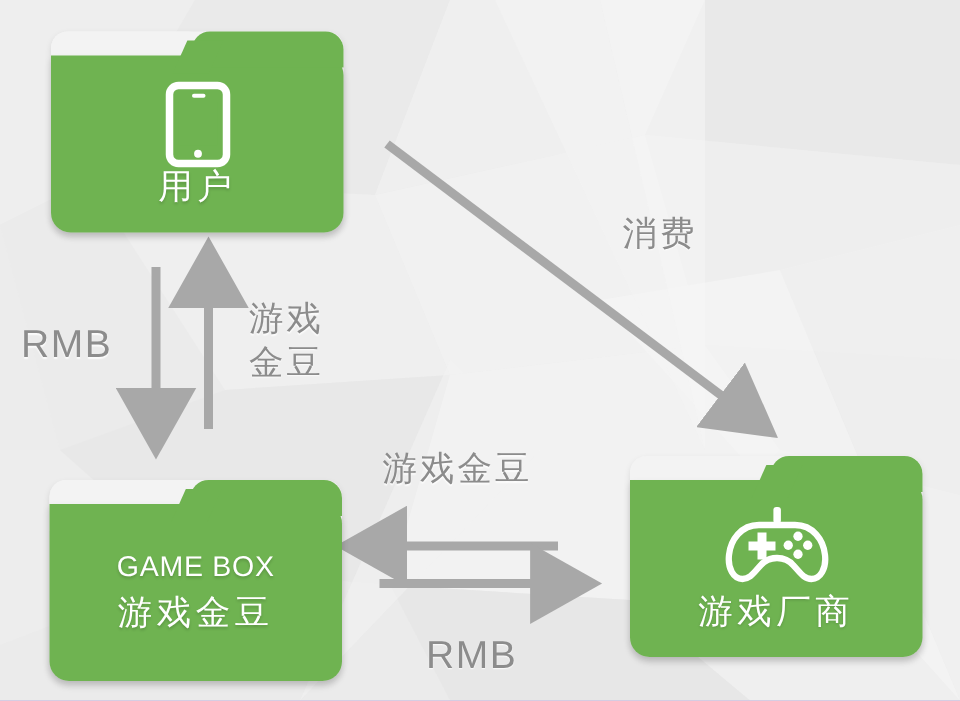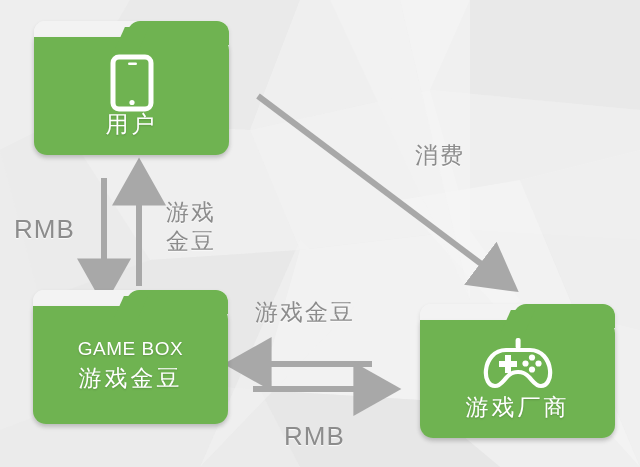--- a/index.html
+++ b/index.html
@@ -109,21 +109,21 @@
     font-size: 23px;
     letter-spacing: 3px;
   }
   .label-en {
     font-size: 19px;
     letter-spacing: 0.5px;
   }
 
   
   #node-user        { left: 34px;  top: 21px;  }
-  #node-gamebox     { left: 33px;  top: 290px; }
+  #node-gamebox     { left: 33px;  top: 320px; }
   #node-vendor      { left: 420px; top: 304px; }
 
   
   .edge-label {
     position: absolute;
     color: #8c8c8c;
     text-shadow: 0 1px 1px rgba(255,255,255,0.85);
     white-space: pre;
     line-height: 1.25;
   }

